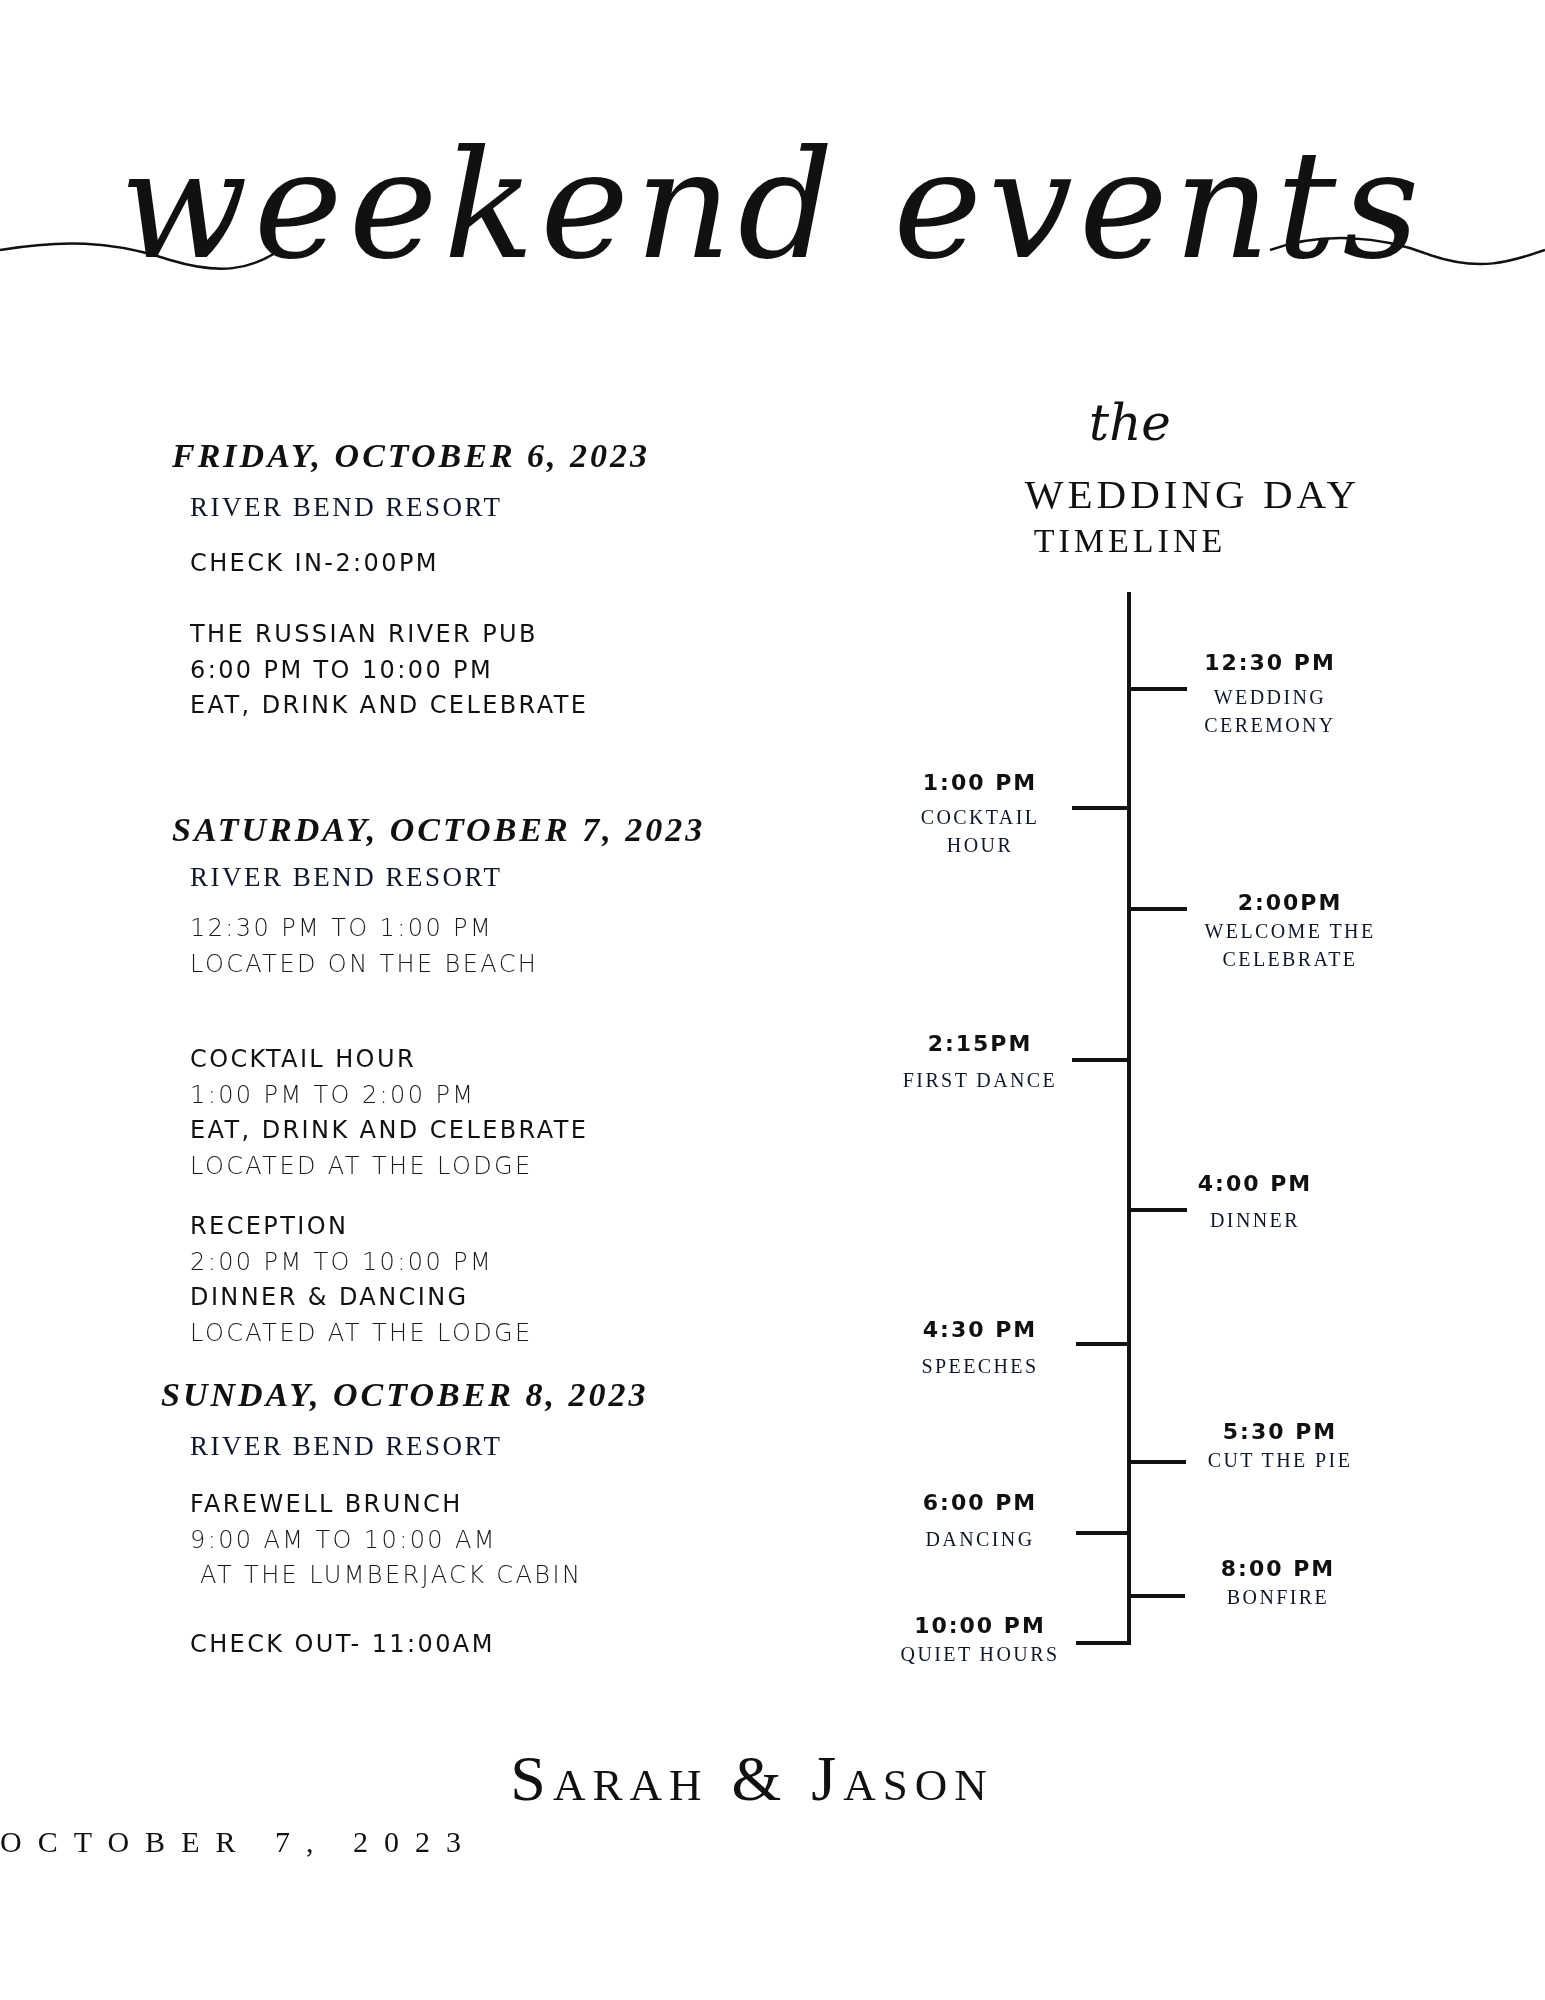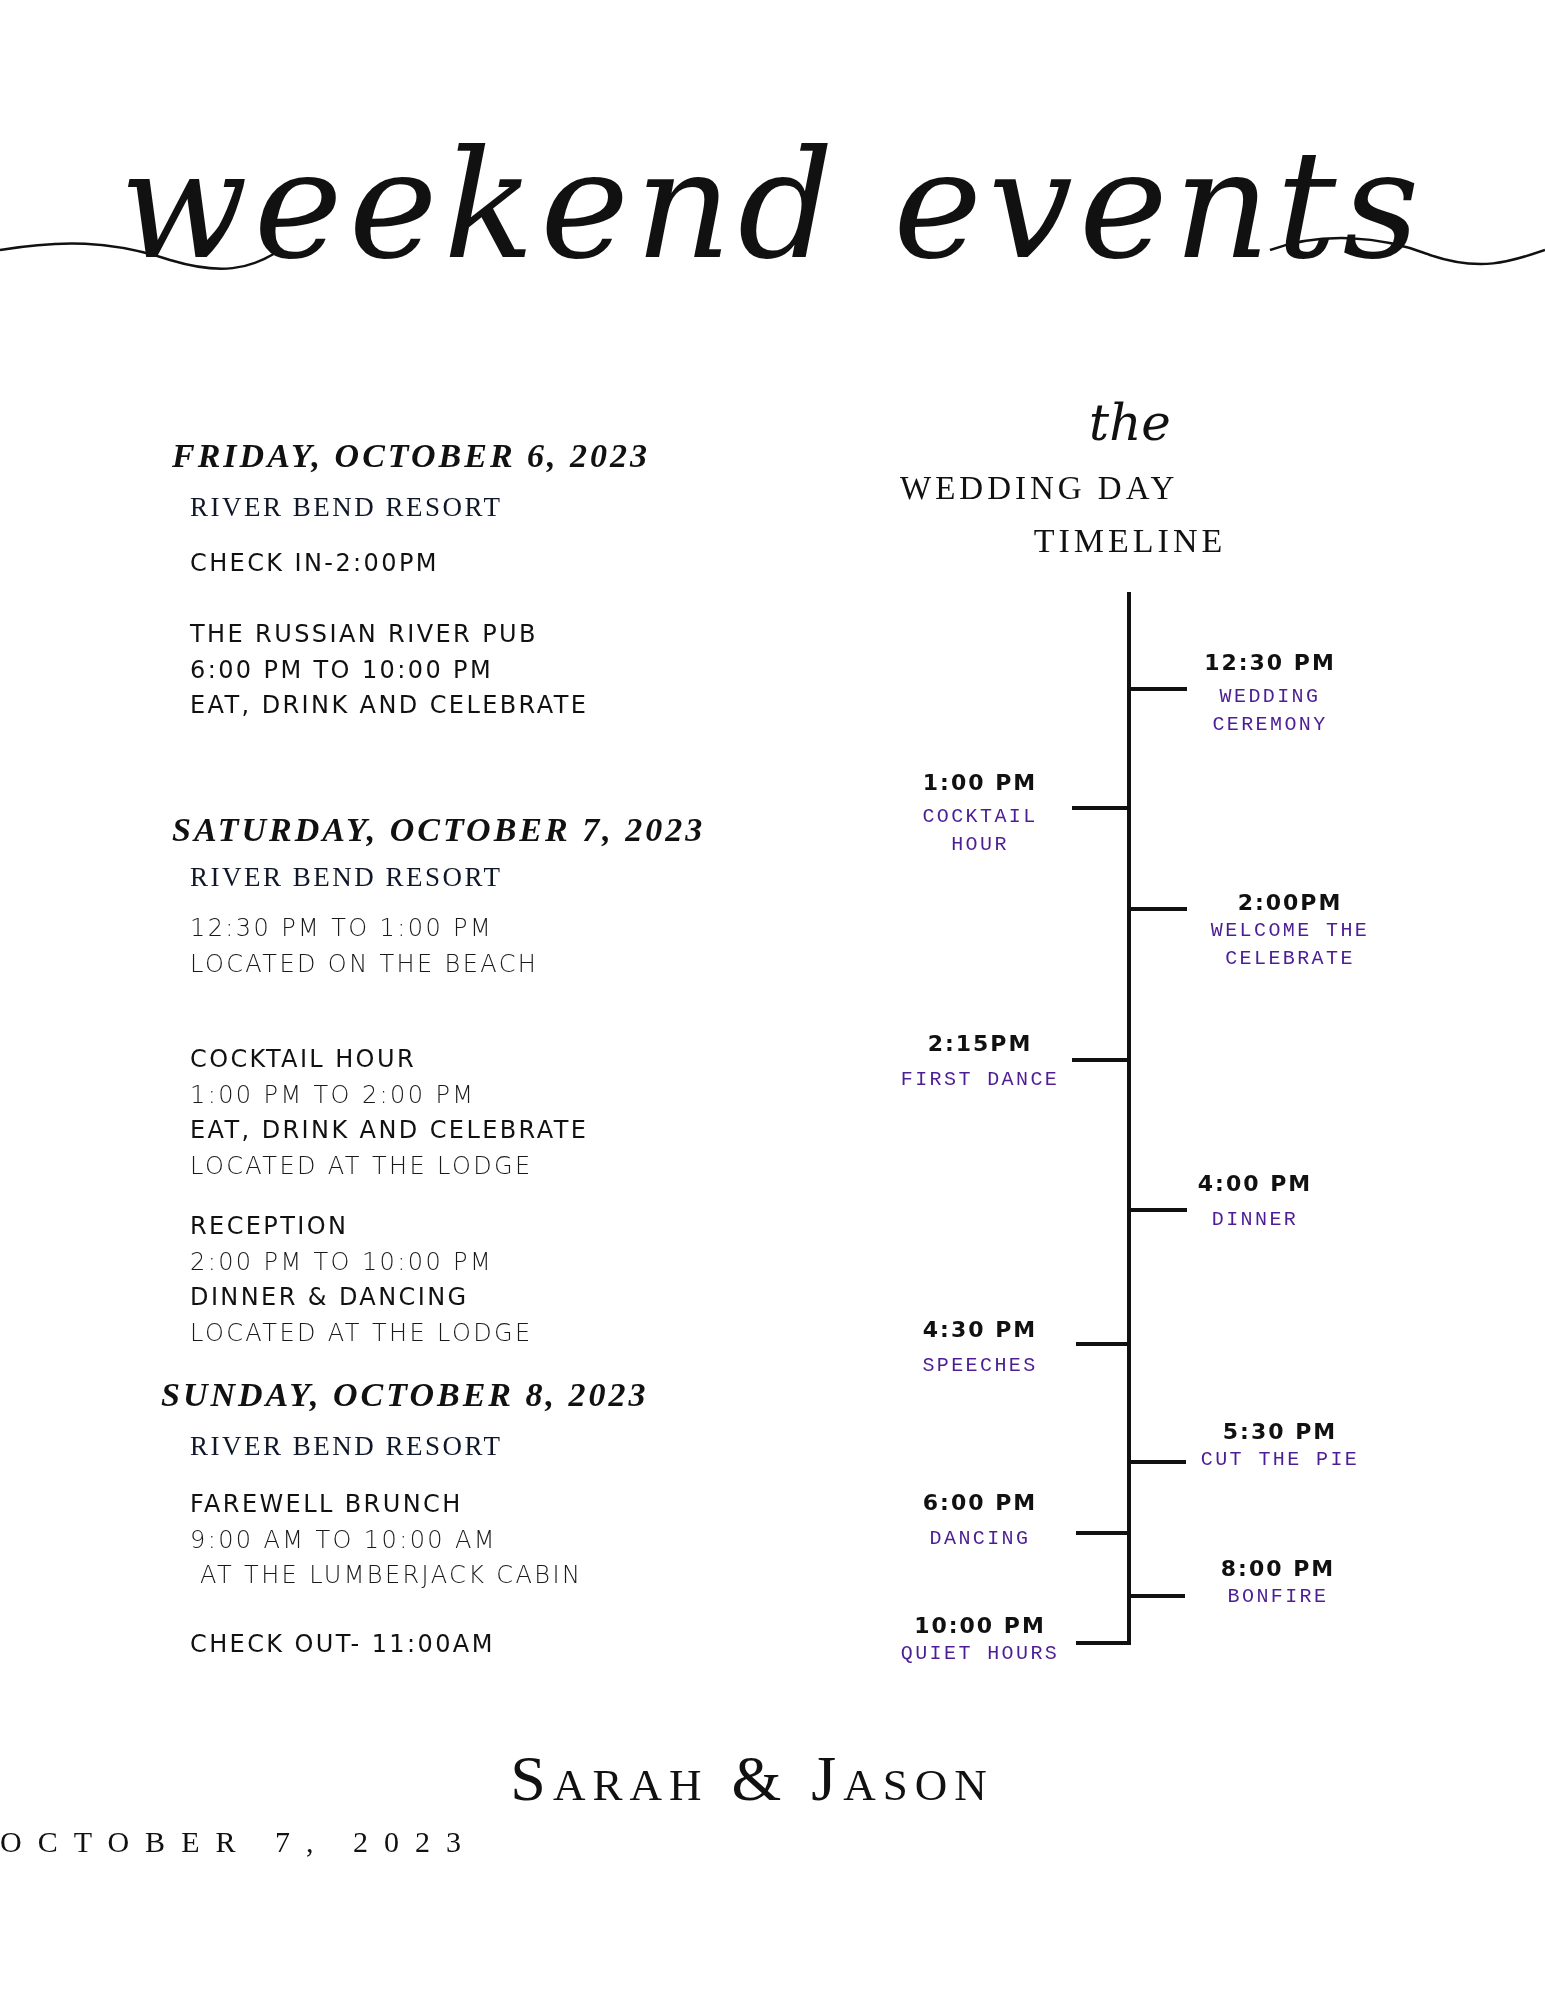--- a/index.html
+++ b/index.html
@@ -14,29 +14,29 @@
     
     .day-heading { font-family:"Liberation Serif", serif; font-weight:bold; font-size:34px; letter-spacing:3px; white-space:nowrap;font-style:italic; }
     .venue { font-family:"Liberation Serif", serif; font-size:27px; letter-spacing:2.5px; color:#0f172a; white-space:nowrap; }
     .ev-line { font-family:"DejaVu Sans", sans-serif; font-size:24px; letter-spacing:2.4px; line-height:35.5px; white-space:nowrap; }
     .ev-block { position:absolute; }
     .ev-title { font-weight:500; }
     .ev-light { font-weight:300; color:#1a1a1a; }
 
     
     #tl-the { left:1060px; top:398px; width:140px; text-align:center; font-family:"DejaVu Serif", serif; font-style:italic; font-size:50px; line-height:1; }
-    #tl-head1 { left:900px; top:470px; width:460px; text-align:left; font-family:"Liberation Serif", serif; font-size:33px; letter-spacing:4px; }
+    #tl-head1 { left:900px; top:470px; width:460px; text-align:right; font-family:"Liberation Serif", serif; font-size:41px; letter-spacing:4px; }
     #tl-head2 { left:900px; top:522px; width:460px; text-align:center; font-family:"Liberation Serif", serif; font-size:34px; letter-spacing:4px; }
 
     
     #tl-axis { left:1127px; top:592px; width:4px; height:1053px; background:#111; }
     .tick { position:absolute; height:4px; background:#111; }
     .tl-item { position:absolute; text-align:center; white-space:nowrap; }
     .tl-time { font-family:"DejaVu Sans", sans-serif; font-weight:bold; font-size:22px; letter-spacing:2px; line-height:28px; }
-    .tl-label { font-family:Liberation Mono, monospace; font-size:20px; letter-spacing:2.4px; line-height:28px; color:#4c1d95; }
+    .tl-label { font-family:Liberation Serif, serif; font-size:20px; letter-spacing:2.4px; line-height:28px; color:#0f172a; }
 
     
     #names { left:0; top:1742px; width:1504px; text-align:center; font-family:"Liberation Serif", serif; font-size:64px; letter-spacing:7px; font-variant:small-caps; }
     #footer-date { left:0; top:1825px; width:1231px; text-align:left; font-family:"Liberation Serif", serif; font-size:30px; letter-spacing:16px; }
   </style>
 </head>
 <body>
 
 <div class="abs" id="title-wrap">
   <svg class="abs" style="left:0;top:0" width="1545" height="240">

